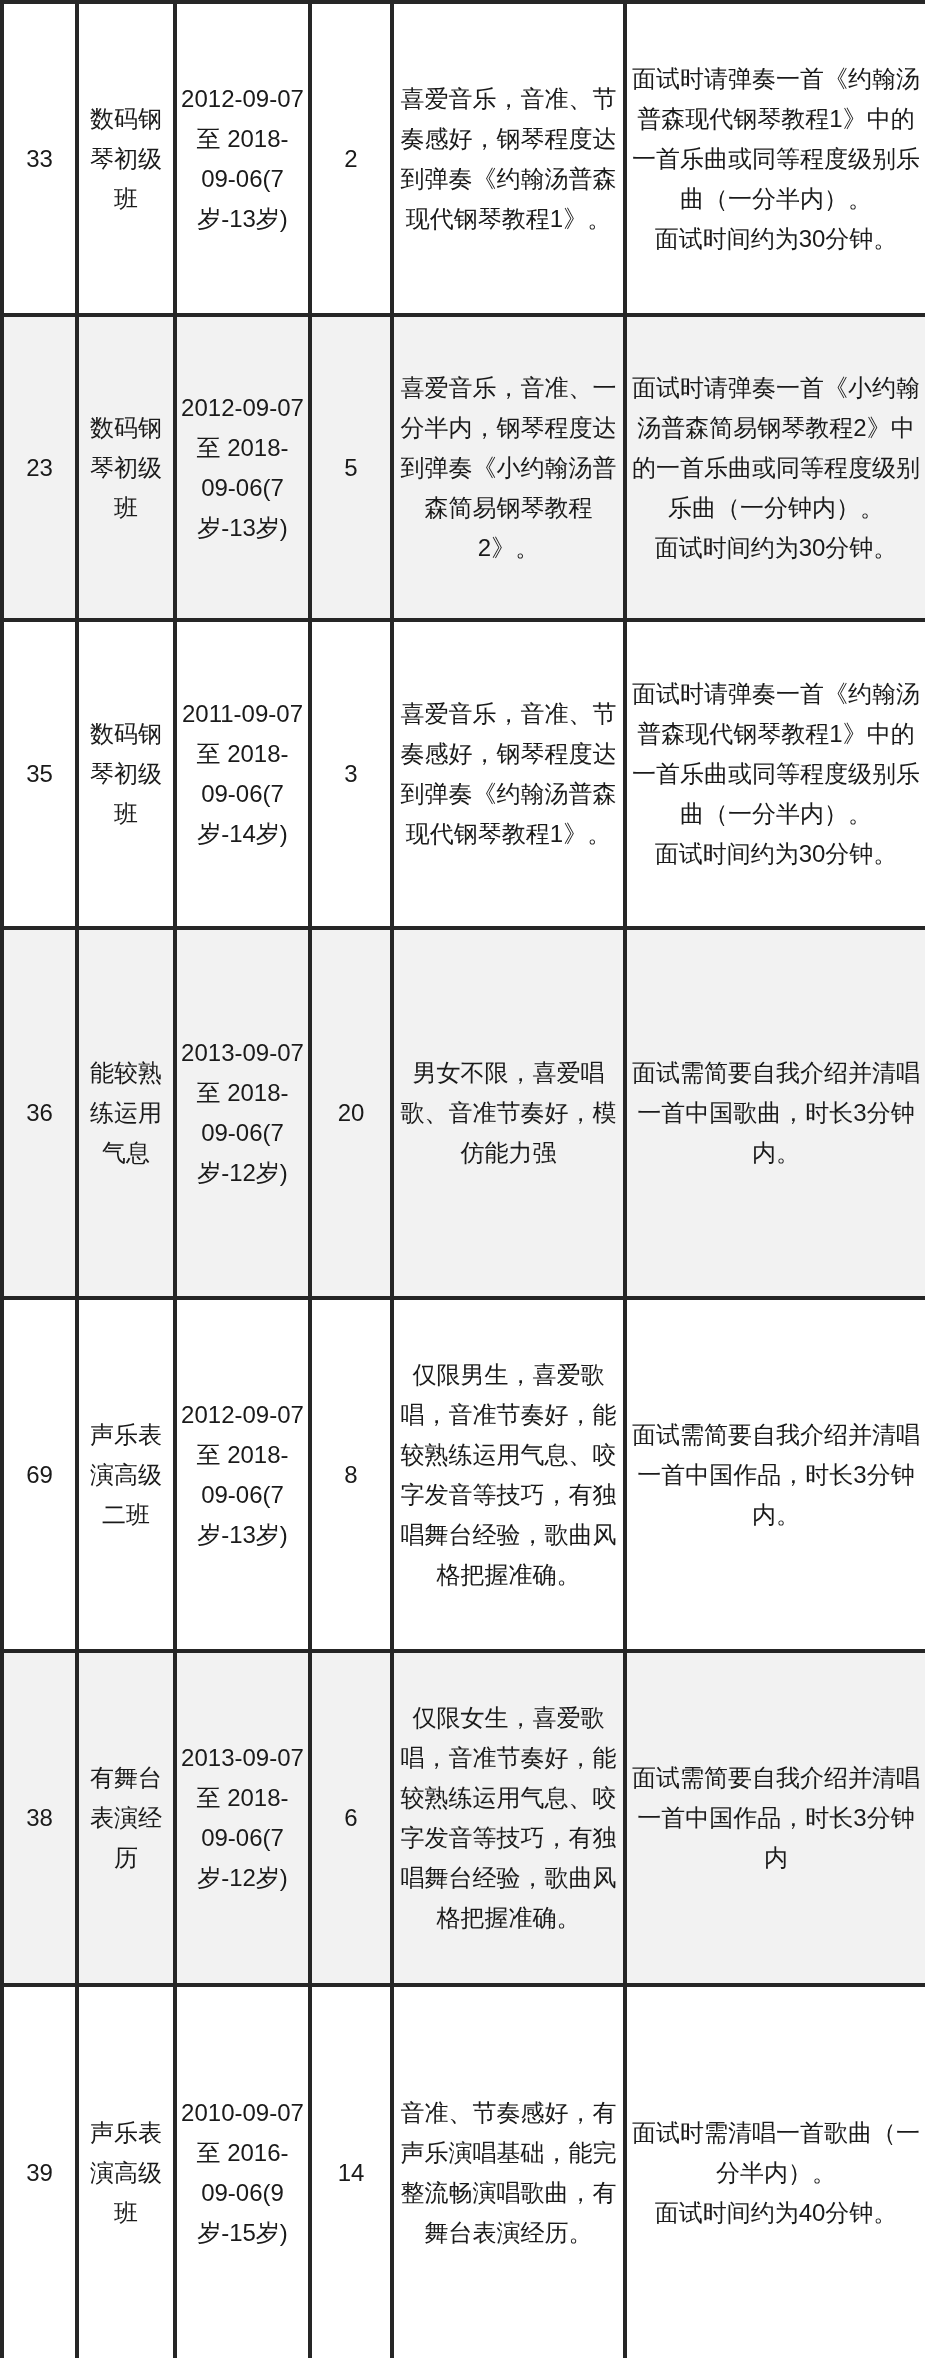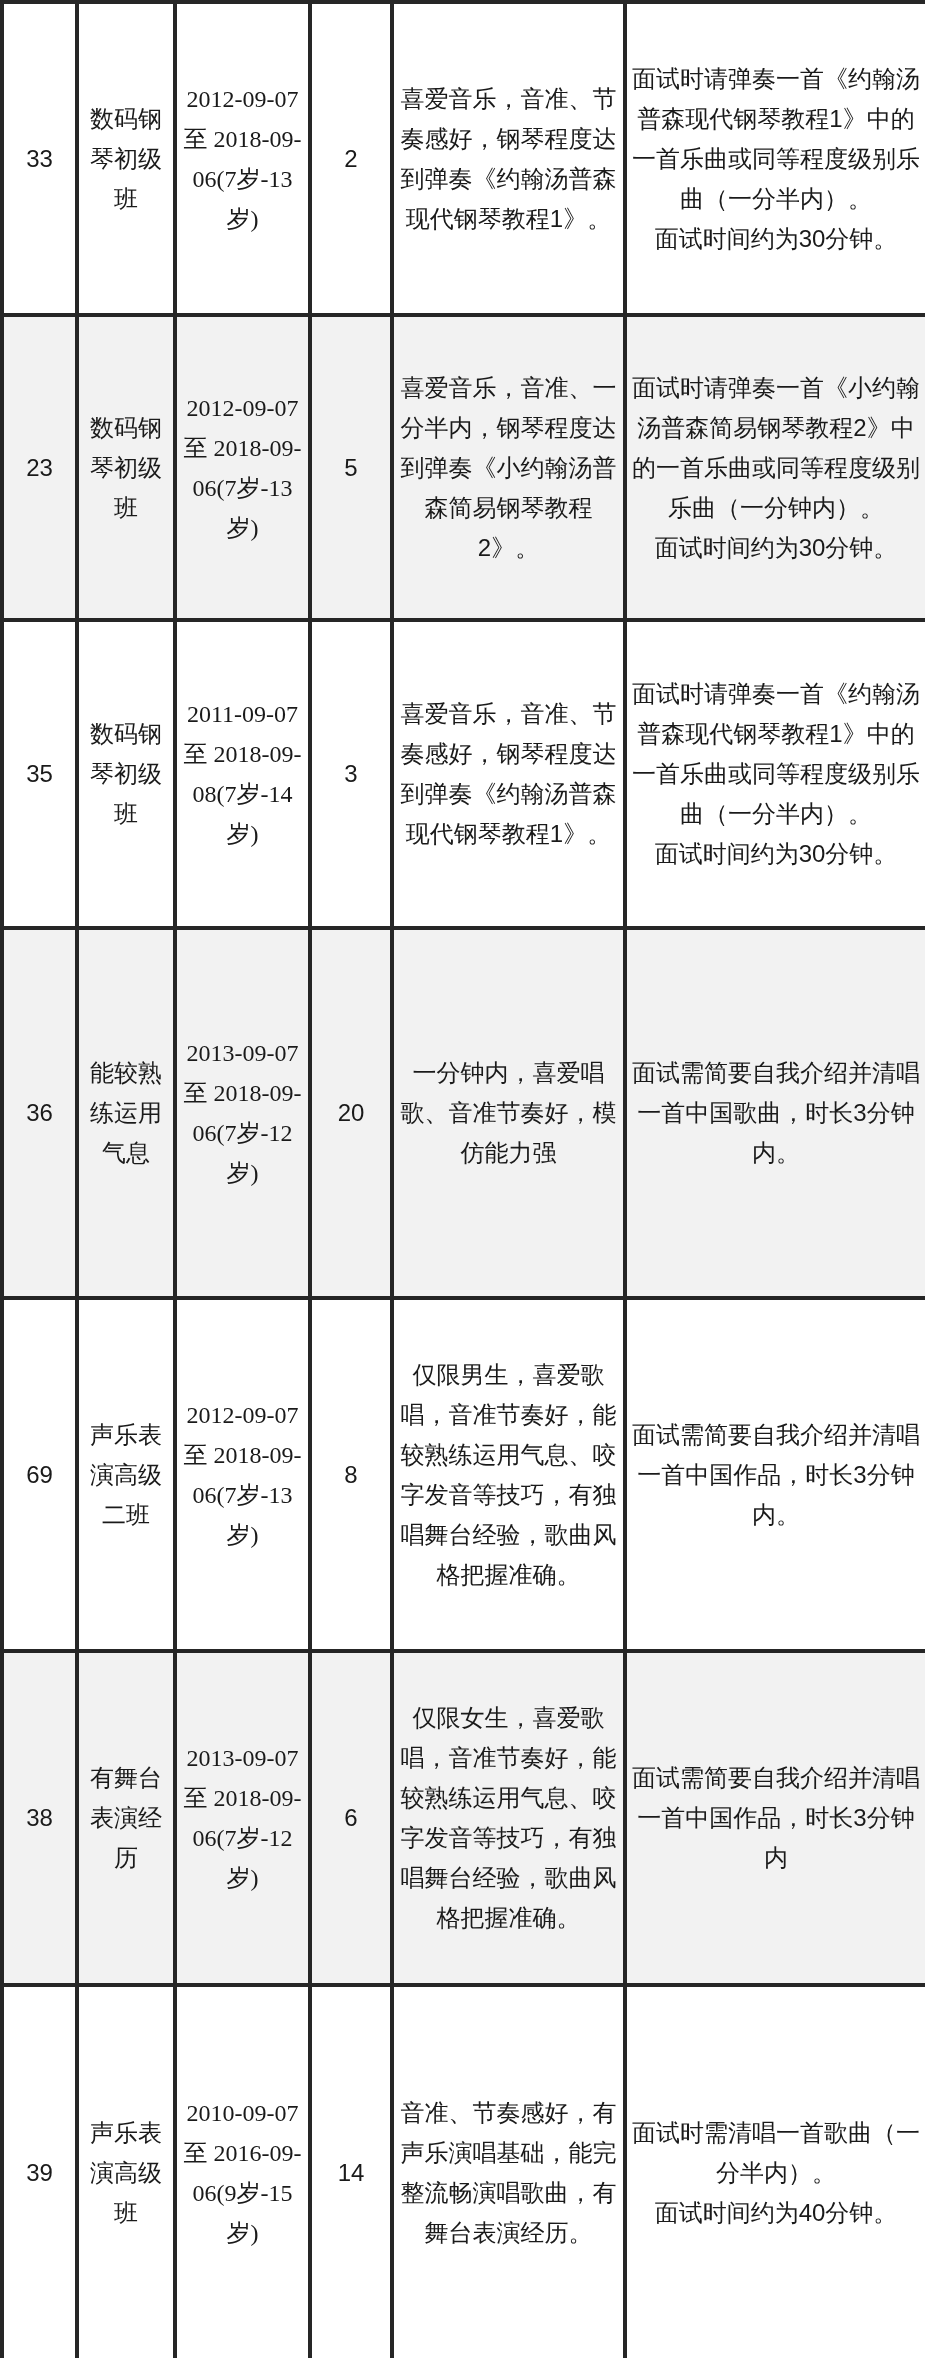--- a/index.html
+++ b/index.html
@@ -17,21 +17,21 @@
     border:4px solid #262626;
     vertical-align:middle;
     text-align:center;
     padding:4px;
     overflow-wrap:break-word;
     word-break:break-word;
   }
   table.grid tr:nth-child(even) td{background:#f2f2f2;}
   table.grid tr:nth-child(odd) td{background:#ffffff;}
   td.c-no{font-variant-numeric:tabular-nums;}
-  td.c-date{padding:4px 8px;font-family:Liberation Serif, serif;}
+  td.c-date{padding:4px 8px;}
   td.c-req{text-align:left;padding:8px 10px;}
   td.c-int{text-align:left;padding:8px 20px;white-space:pre-line;}
 </style>
 </head>
 <body>
 
 <div class="page">
   <table class="grid">
     <colgroup>
       <col style="width:75px">
@@ -56,32 +56,32 @@
         <td class="c-name">数码钢琴初级班</td>
         <td class="c-date">2012-09-07 至 2018-09-06(7岁-13岁)</td>
         <td class="c-no">5</td>
         <td class="c-req">喜爱音乐，音准、一分半内，钢琴程度达到弹奏《小约翰汤普森简易钢琴教程2》。</td>
         <td class="c-int">面试时请弹奏一首《小约翰汤普森简易钢琴教程2》中的一首乐曲或同等程度级别乐曲（一分钟内）。
 面试时间约为30分钟。</td>
       </tr>
       <tr style="height:308px">
         <td class="c-no">35</td>
         <td class="c-name">数码钢琴初级班</td>
-        <td class="c-date">2011-09-07 至 2018-09-08(7岁-14岁)</td>
+        <td class="c-date">2011-09-07 至 2018-09-06(7岁-14岁)</td>
         <td class="c-no">3</td>
         <td class="c-req">喜爱音乐，音准、节奏感好，钢琴程度达到弹奏《约翰汤普森现代钢琴教程1》。</td>
         <td class="c-int">面试时请弹奏一首《约翰汤普森现代钢琴教程1》中的一首乐曲或同等程度级别乐曲（一分半内）。
 面试时间约为30分钟。</td>
       </tr>
       <tr style="height:370px">
         <td class="c-no">36</td>
         <td class="c-name">能较熟练运用气息</td>
         <td class="c-date">2013-09-07 至 2018-09-06(7岁-12岁)</td>
         <td class="c-no">20</td>
-        <td class="c-req">一分钟内，喜爱唱歌、音准节奏好，模仿能力强</td>
+        <td class="c-req">男女不限，喜爱唱歌、音准节奏好，模仿能力强</td>
         <td class="c-int">面试需简要自我介绍并清唱一首中国歌曲，时长3分钟内。</td>
       </tr>
       <tr style="height:353px">
         <td class="c-no">69</td>
         <td class="c-name">声乐表演高级二班</td>
         <td class="c-date">2012-09-07 至 2018-09-06(7岁-13岁)</td>
         <td class="c-no">8</td>
         <td class="c-req">仅限男生，喜爱歌唱，音准节奏好，能较熟练运用气息、咬字发音等技巧，有独唱舞台经验，歌曲风格把握准确。</td>
         <td class="c-int">面试需简要自我介绍并清唱一首中国作品，时长3分钟内。</td>
       </tr>

